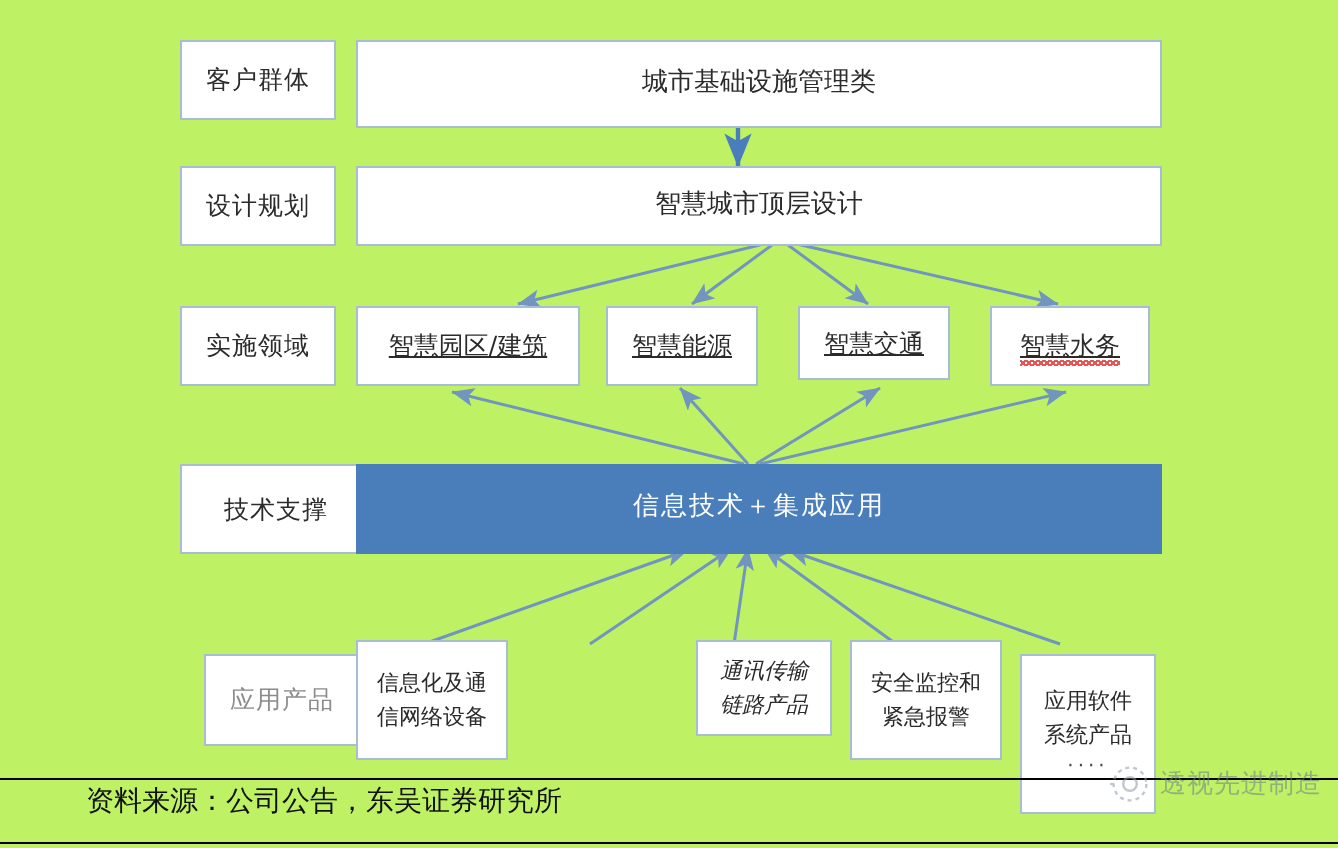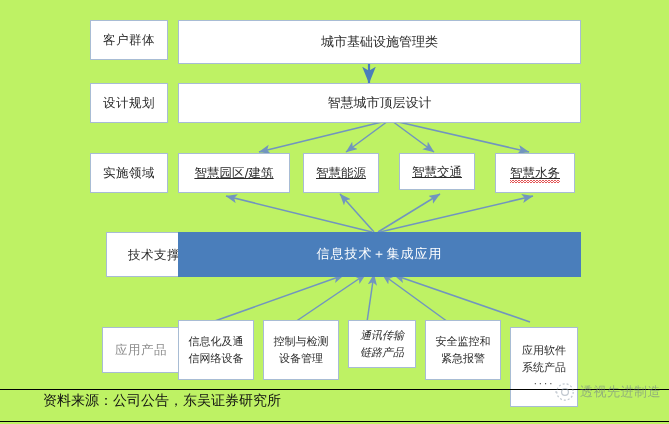--- a/index.html
+++ b/index.html
@@ -199,40 +199,36 @@
   <div class="box domain-box" style="left:303px; top:153px; width:76px; height:40px;">
     <span>智慧能源</span>
   </div>
   <div class="box domain-box" style="left:399px; top:153px; width:76px; height:37px;">
     <span>智慧交通</span>
   </div>
   <div class="box domain-box" style="left:495px; top:153px; width:80px; height:40px;">
     <span class="spell">智慧水务</span>
   </div>
 
-  <div class="box label-box" style="left:106px; top:232px; width:96px; height:45px;">
+  <div class="box label-box" style="left:90px; top:232px; width:96px; height:45px;">
     <span>技术支撑</span>
   </div>
   <div class="box tech-bar" style="left:178px; top:232px; width:403px; height:45px;">
     <span>信息技术＋集成应用</span>
   </div>
 
   <div class="box label-box muted" style="left:102px; top:327px; width:78px; height:46px;">
     <span>应用产品</span>
   </div>
 
   <div class="box product-box" style="left:178px; top:320px; width:76px; height:60px;">
     <span class="ln">信息化及通</span>
     <span class="ln">信网络设备</span>
   </div>
 
-  <div class="box product-box" style="left:263px; top:320px; width:76px; height:60px;">
-    <span class="ln">控制与检测</span>
-    <span class="ln">设备管理</span>
-  </div>
 
   <div class="box product-box" style="left:348px; top:320px; width:68px; height:48px;font-style:italic;">
     <span class="ln">通讯传输</span>
     <span class="ln">链路产品</span>
   </div>
 
   <div class="box product-box" style="left:425px; top:320px; width:76px; height:60px;">
     <span class="ln">安全监控和</span>
     <span class="ln">紧急报警</span>
   </div>

